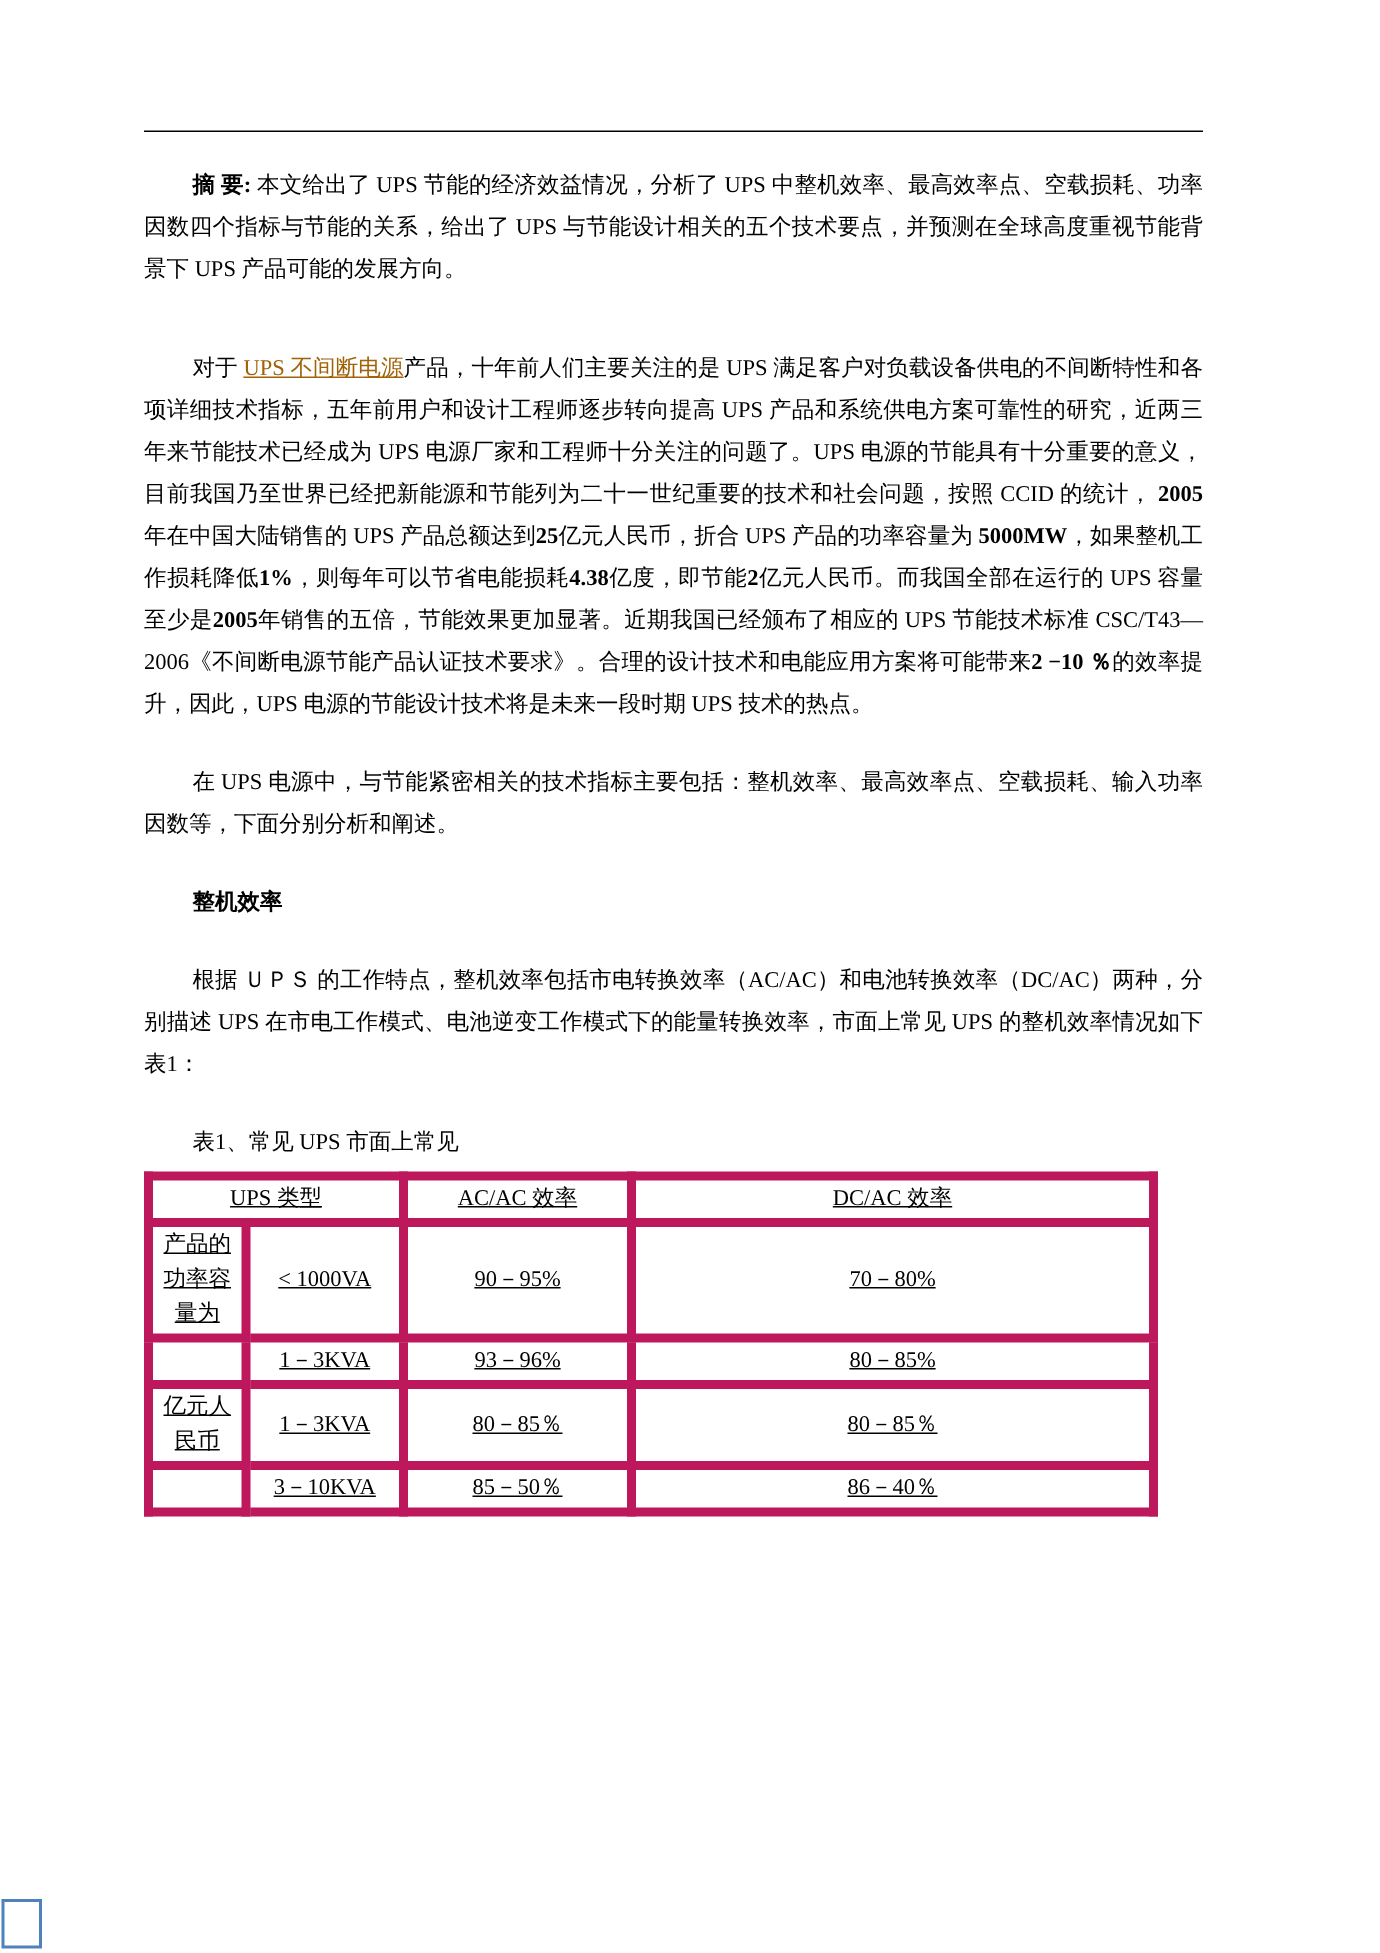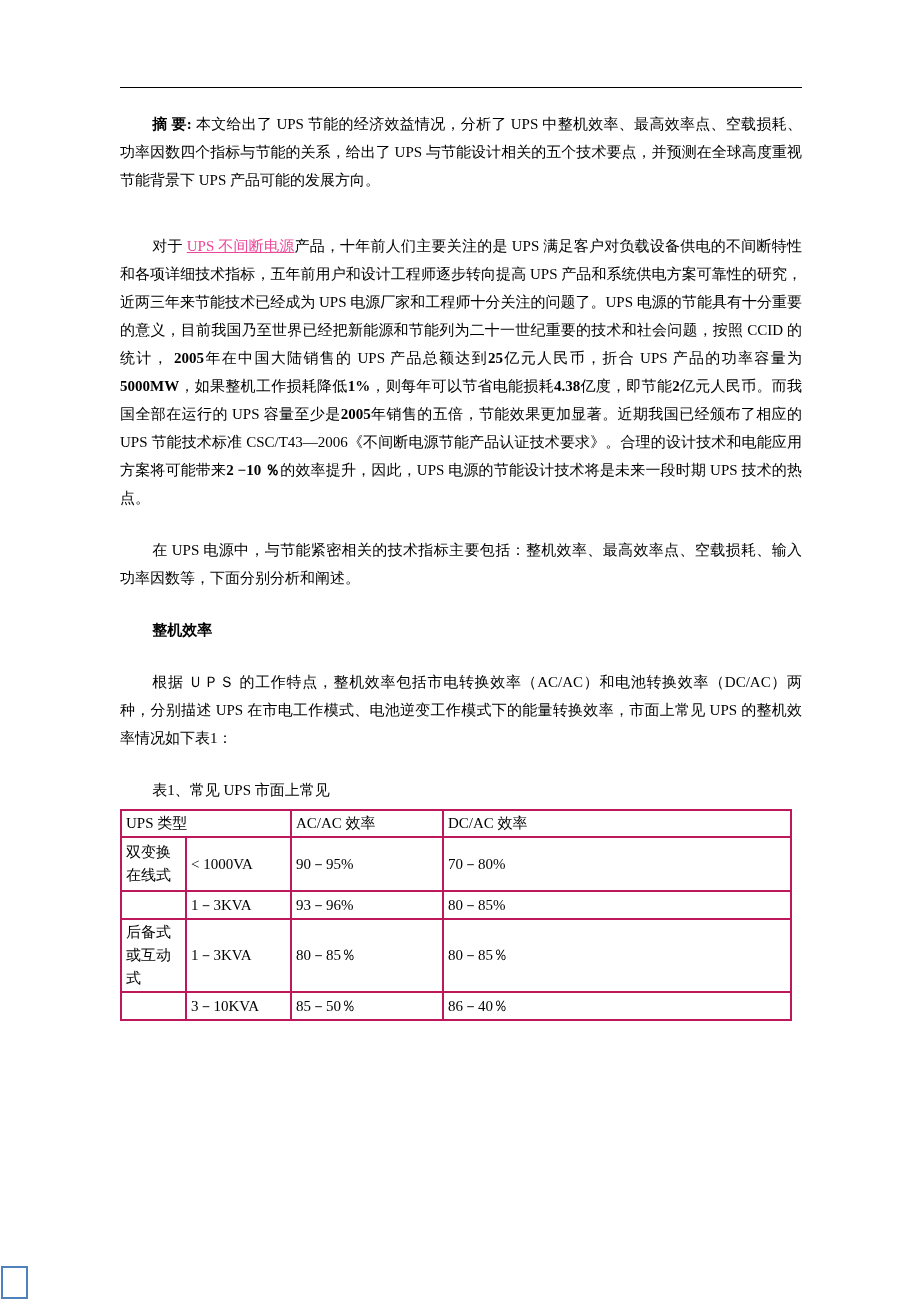--- a/index.html
+++ b/index.html
@@ -5,51 +5,52 @@
   * { margin: 0; padding: 0; box-sizing: border-box; }
   html, body { background: #ffffff; }
   body {
     width: 920px;
     height: 1302px;
     position: relative;
     overflow: hidden;
     color: #000000;
     font-family: "Liberation Serif", "DejaVu Serif", serif;
   }
-  .page { padding: 87px 118px 0 120px; border-radius: 13px; }
+  .page { padding: 87px 118px 0 96px; border-radius: 13px; }
   .header-rule {
     border-top: 1px solid #000000;
     height: 0;
     margin-bottom: 22px;
   }
   p.para {
     font-size: 15px;
     line-height: 28px;
     text-align: justify;
     text-indent: 2.15em;
     margin-bottom: 24px;
   }
   p.gap-lg { margin-bottom: 38px; }
   .b { font-weight: bold; }
-  a.doclink { color: #ec4899; text-decoration: underline; cursor: pointer; }
+  a.doclink { color: #a16207; text-decoration: underline; cursor: pointer; }
   p.caption { margin-bottom: 5px; }
   table.ups-table {
     border-collapse: collapse;
     width: 670px;
     table-layout: fixed;
     font-size: 15px;
   }
   .ups-table td {
-    border: 2px solid #be185d;
+    border: 6px solid #be185d;
     padding: 1px 4px;
-    text-align: left;
+    text-align: center;
     vertical-align: middle;
     line-height: 23px;
     font-weight: normal;
     overflow: hidden;
+    text-decoration: underline;
   }
   .ups-table tr.r-head   { height: 26px; }
   .ups-table tr.r-tall   { height: 54px; }
   .ups-table tr.r-norm   { height: 28px; }
   .blue-box {
     position: absolute;
     left: 1px;
     top: 1266px;
     width: 27px;
     height: 33px;
@@ -86,33 +87,33 @@
       <col style="width:152px">
       <col style="width:348px">
     </colgroup>
     <tbody>
       <tr class="r-head">
         <td colspan="2">UPS 类型</td>
         <td>AC/AC 效率</td>
         <td>DC/AC 效率</td>
       </tr>
       <tr class="r-tall">
-        <td>双变换在线式</td>
+        <td>产品的功率容量为</td>
         <td>&lt; 1000VA</td>
         <td>90－95%</td>
         <td>70－80%</td>
       </tr>
       <tr class="r-norm">
         <td></td>
         <td>1－3KVA</td>
         <td>93－96%</td>
         <td>80－85%</td>
       </tr>
       <tr class="r-tall">
-        <td>后备式或互动式</td>
+        <td>亿元人民币</td>
         <td>1－3KVA</td>
         <td>80－85％</td>
         <td>80－85％</td>
       </tr>
       <tr class="r-norm">
         <td></td>
         <td>3－10KVA</td>
         <td>85－50％</td>
         <td>86－40％</td>
       </tr>

